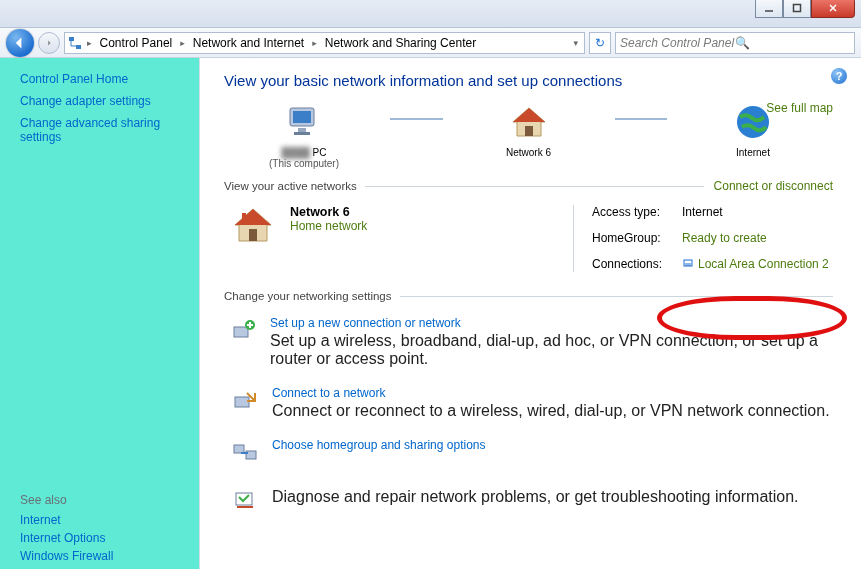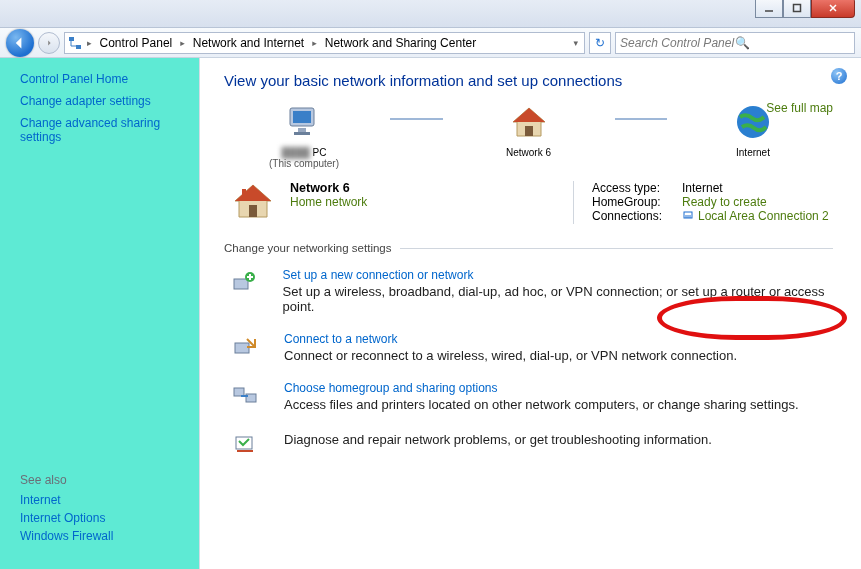--- a/index.html
+++ b/index.html
@@ -28,21 +28,21 @@
   .search-box{width:240px;height:22px;border:1px solid #b0bcd0;background:#fff;display:flex;align-items:center;padding:0 4px;color:#7a7a7a;font-style:italic;}
   .search-box span{flex:1;}
   .search-box .mag{font-style:normal;color:#1e6fd0;}
 
   
   .main { display:flex; height: calc(569px - 28px - 30px); }
   .sidebar { width:200px; background:#5eead4; border-right:1px solid #d4dbe5; padding:10px 0 10px 20px; display:flex; flex-direction:column; position:relative;}
   .sidebar a.link{color:#0066cc; display:block; margin:4px 0; cursor:pointer;}
   .sidebar .dimlink{color:#1a4d8f;}
   .sidebar .home{margin-bottom:12px;}
-  .sidebar .seealso{position:absolute;bottom:22px;left:20px;}
+  .sidebar .seealso{position:absolute;bottom:2px;left:20px;}
   .sidebar .seealso h4{color:#6a6f77;font-weight:normal;margin-bottom:6px;}
   .content{flex:1;padding:14px 28px 14px 24px;position:relative;overflow:hidden;}
   .help-icon{position:absolute;right:14px;top:10px;width:16px;height:16px;border-radius:50%;background:radial-gradient(circle at 35% 30%,#8fc5f6,#1e6fd0);color:#fff;display:flex;align-items:center;justify-content:center;font-size:11px;font-weight:bold;}
   h1.heading{color:#003399;font-size:15px;font-weight:normal;margin-bottom:12px;}
   
   .netmap{display:flex;align-items:center;margin-bottom:6px;position:relative;}
   .netmap .node{width:160px;text-align:center;}
   .netmap .icon-lg{width:42px;height:42px;margin:0 auto 4px;display:flex;align-items:center;justify-content:center;}
   .netmap .dash{flex:1;border-top:2px solid #9fb8d8;margin:0 6px 32px;}
   .netmap .full-map{position:absolute;right:0;top:0;}
@@ -51,28 +51,28 @@
   
   .section-head{display:flex;align-items:center;margin:10px 0 6px;}
   .section-head .title{color:#444;font-size:11.5px;}
   .section-head .rule{flex:1;border-top:1px solid #d0d6de;margin-left:8px;}
   .section-head .rightlink{margin-left:10px;}
   
   .active-net{display:flex;padding:6px 0 8px 4px;}
   .active-net .house{width:50px;height:40px;display:flex;align-items:center;justify-content:center;}
   .active-net .netname{margin-left:12px;flex:1;}
   .active-net .netname strong{font-weight:bold;font-size:12.5px;}
-  .active-net .details{display:flex;flex-direction:column;gap:0;border-left:1px solid #d0d6de;padding-left:18px;min-width:260px;}
+  .active-net .details{display:flex;flex-direction:column;gap:12px;border-left:1px solid #d0d6de;padding-left:18px;min-width:260px;}
   .active-net .row{display:flex;}
   .active-net .row .k{width:90px;}
   
-  .task{display:flex;padding:8px 0 10px 6px;gap:24px;}
+  .task{display:flex;padding:8px 0 10px 6px;gap:12px;}
   .task .ticon{width:30px;height:30px;display:flex;align-items:center;justify-content:center;}
   .task .tbody .tlink{color:#0066cc;cursor:pointer;}
-  .task .tbody .tdesc{color:#222;font-size:13px;margin-top:2px;}
+  .task .tbody .tdesc{color:#222;font-size:16px;margin-top:2px;}
   
   a.link, .link{color:#4d7c0f;text-decoration:none;cursor:pointer;}
   
   .blurred{filter:blur(2.5px);color:#888;}
   
   
   .red-circle{position:absolute;right:14px;top:238px;width:190px;height:44px;border:5px solid #e01010;border-radius:50%/60%;pointer-events:none;}
 </style>
 </head>
 <body>
@@ -180,20 +180,25 @@
               <circle cx="19" cy="19" r="16" fill="#2a7fd0"></circle>
               <path d="M6 14 Q12 10 18 15 Q24 20 30 14 M8 24 Q14 20 20 25 Q26 30 32 24" stroke="#3aaf4a" stroke-width="4" fill="none"></path>
             </svg>
         </div>
         <div class="label">Internet</div>
         <div class="sub">&nbsp;</div>
       </div>
       <a class="link full-map">See full map</a>
     </div>
 
+    <div class="section-head">
+      <span class="title">View your active networks</span>
+      <span class="rule"></span>
+      <a class="link rightlink">Connect or disconnect</a>
+    </div>
 
     <div class="active-net">
       <div class="house">
         <svg width="44" height="40" viewBox="0 0 44 40">
             <path d="M22 4 L40 20 H36 V36 H8 V20 H4 Z" fill="#e8d6b0" stroke="#b59a60"></path>
             <path d="M22 4 L40 20 H4 Z" fill="#c84a2a"></path>
             <rect x="18" y="24" width="8" height="12" fill="#7a5a3a"></rect>
             <rect x="11" y="8" width="4" height="8" fill="#c84a2a"></rect>
           </svg>
       </div>
@@ -258,21 +263,20 @@
     <div class="task">
       <div class="ticon">
           <svg width="28" height="28" viewBox="0 0 28 28">
             <rect x="3" y="6" width="10" height="8" fill="#b8c8e0" stroke="#6a7f9a"></rect>
             <rect x="15" y="12" width="10" height="8" fill="#b8c8e0" stroke="#6a7f9a"></rect>
             <path d="M10 14 L17 14" stroke="#3a7fc8" stroke-width="2"></path>
           </svg>
         </div>
       <div class="tbody">
           <div class="tlink">Choose homegroup and sharing options</div>
-          <div class="tdesc">Access files and printers located on other network computers, or change sharing settings.</div>
         </div>
     </div>
 
     <div class="task">
       <div class="ticon">
           <svg width="28" height="28" viewBox="0 0 28 28">
             <rect x="5" y="6" width="16" height="12" fill="#fff" stroke="#6a7f9a"></rect>
             <path d="M8 10 L12 14 L18 8" stroke="#3aaf4a" stroke-width="2" fill="none"></path>
             <path d="M6 20 L22 20" stroke="#c84a2a" stroke-width="2"></path>
           </svg>

